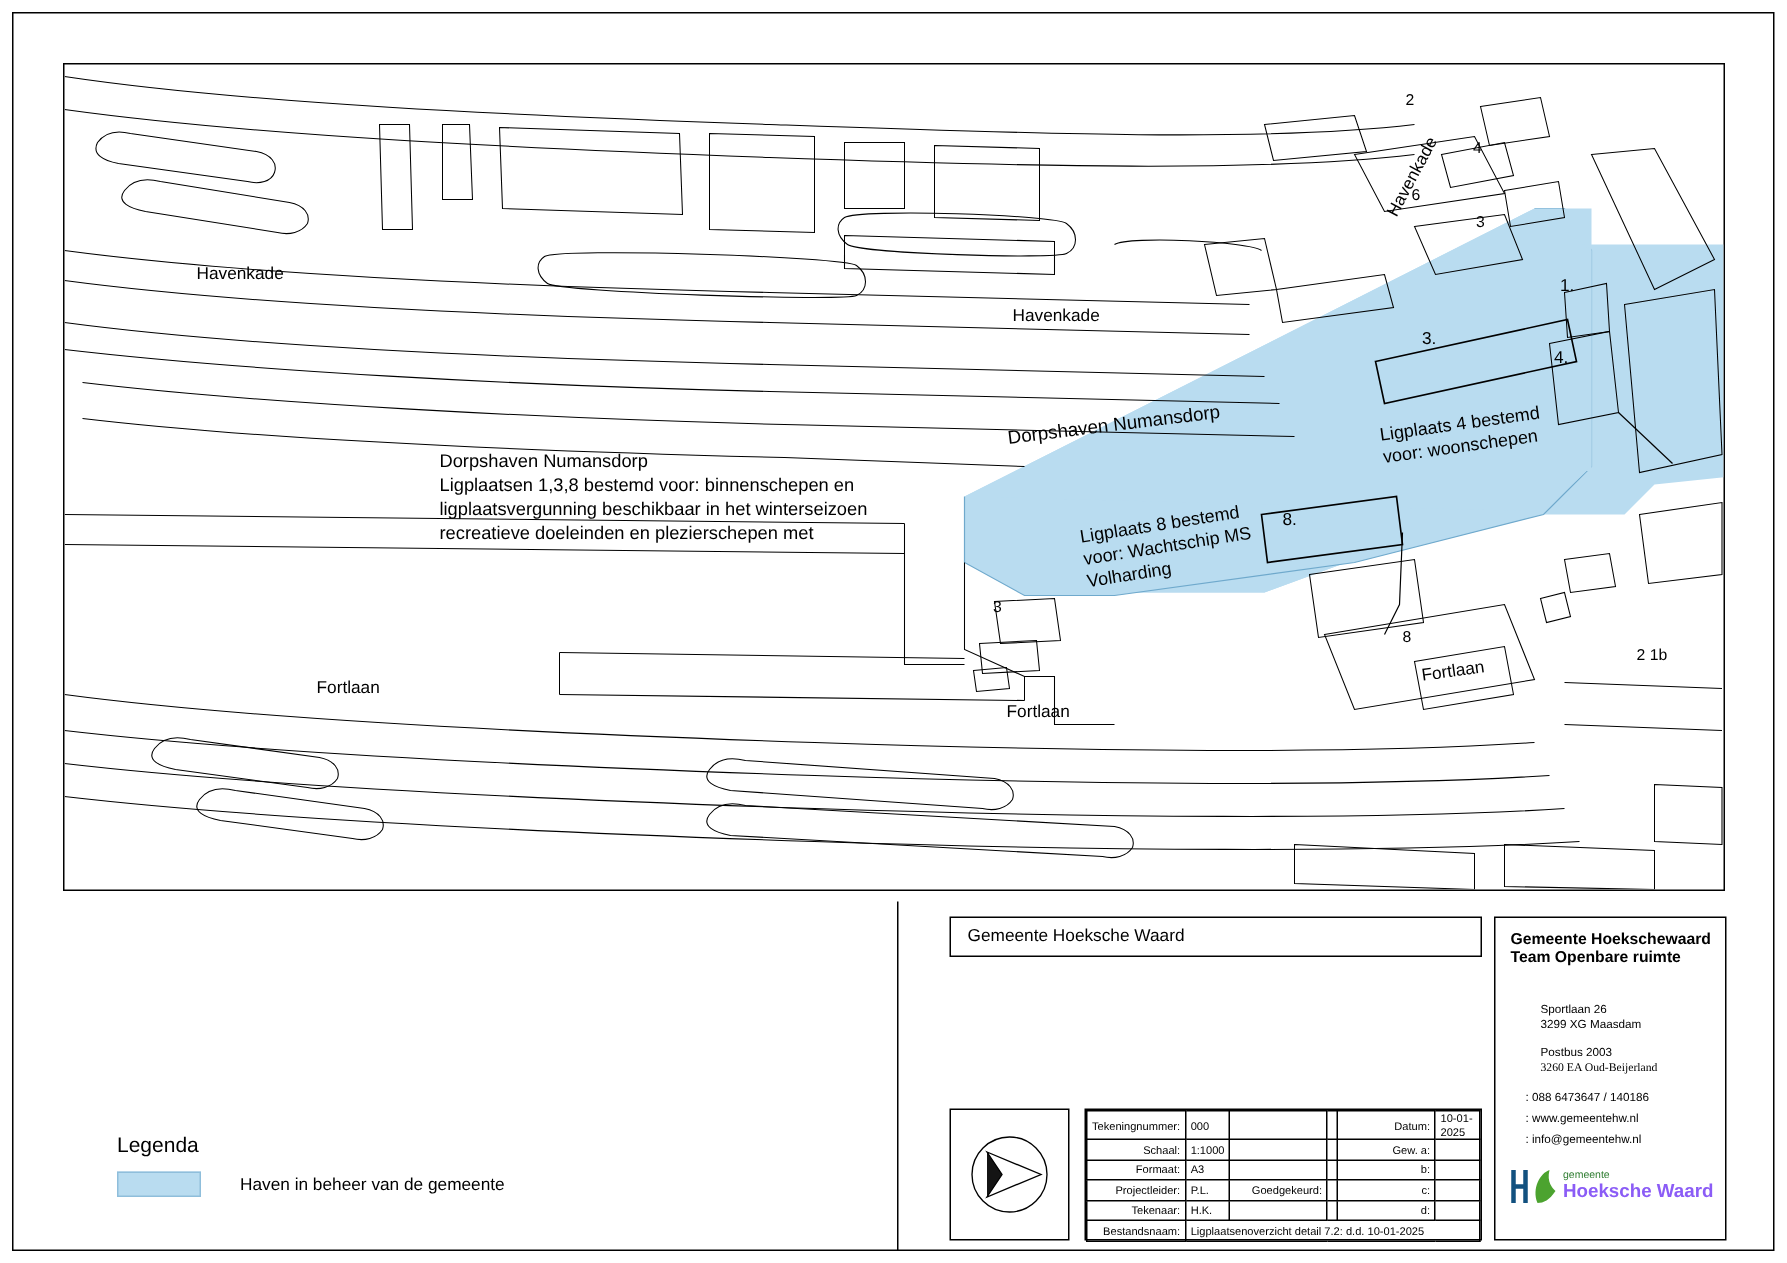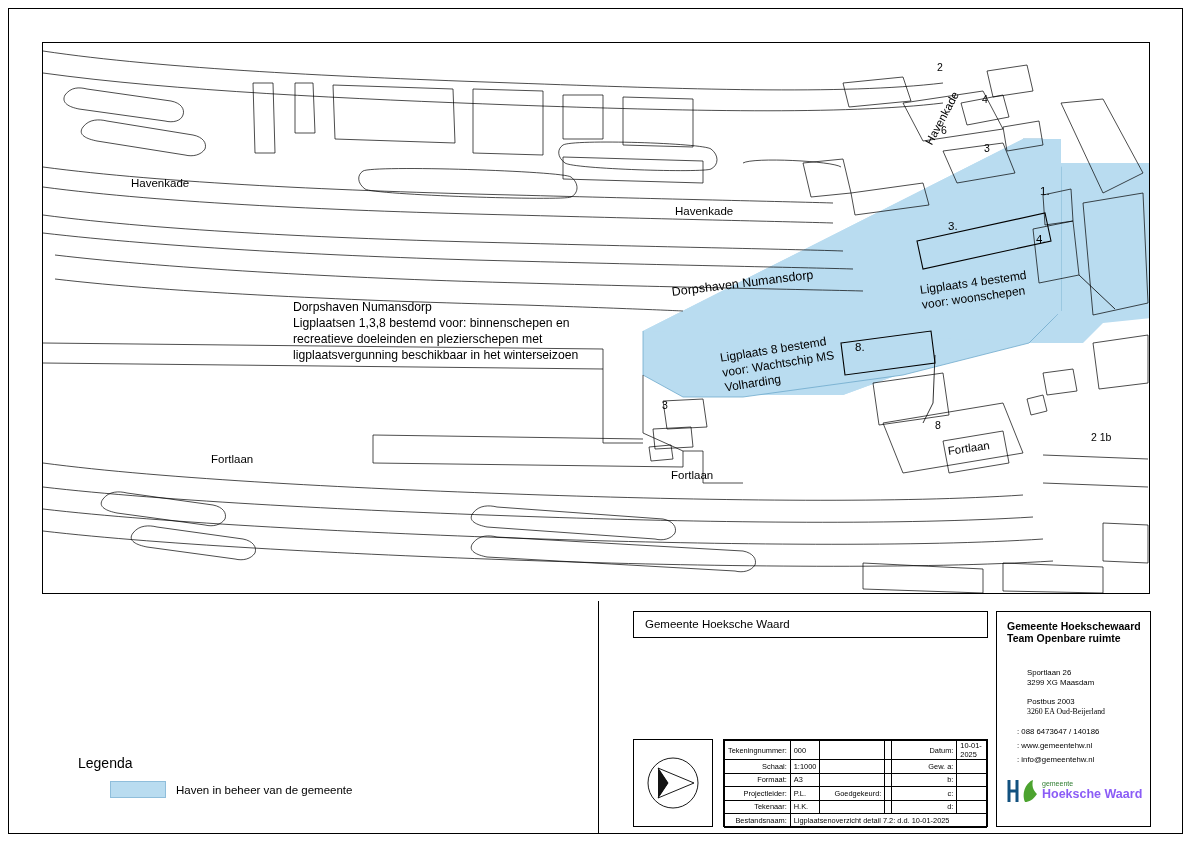--- a/index.html
+++ b/index.html
@@ -11,21 +11,21 @@
   .map-svg{position:absolute;left:0;top:0;}
   .map-label{position:absolute;font-size:11.5px;color:#000;white-space:nowrap;}
   .map-label.big{font-size:12.5px;}
   .road-label{position:absolute;font-size:11.5px;}
   .callout{position:absolute;font-size:12px;line-height:15px;white-space:nowrap;}
   .num{position:absolute;font-size:10.5px;}
   .blockquote{position:absolute;font-size:12.2px;line-height:16px;white-space:nowrap;}
   
   .legend{position:absolute;left:78px;top:755px;}
   .legend-title{font-size:14px;margin-bottom:10px;}
-  .legend-row{display:flex;align-items:center;gap:10px;margin-left:32px;}
+  .legend-row{display:flex;align-items:center;gap:26px;}
   .legend-swatch{width:54px;height:15px;background:#b9dcf0;border:1px solid #8fbedb;}
   .legend-text{font-size:11.5px;}
   
   .tb-top{position:absolute;left:633px;top:611px;width:355px;height:27px;border:1px solid #000;box-sizing:border-box;}
   .tb-top span{position:absolute;left:11px;top:6px;font-size:11.5px;}
   .tb-mid{position:absolute;left:633px;top:648px;width:355px;height:81px;border:1px solid #000;box-sizing:border-box;}
   .tb-mid .l1{position:absolute;left:11px;top:9px;font-size:11.5px;}
   .tb-mid .l2{position:absolute;left:11px;top:25px;font-size:11.5px;}
   .tb-mid .l3{position:absolute;left:58px;top:41px;font-size:11.5px;}
   .tb-mid .l4{position:absolute;left:68px;top:62px;font-size:9.2px;}
@@ -148,22 +148,22 @@
     <div class="road-label" style="left:880px;top:98px;transform:rotate(-62deg);transform-origin:left top;">Havenkade</div>
     <div class="road-label" style="left:168px;top:410px;">Fortlaan</div>
     <div class="road-label" style="left:628px;top:426px;">Fortlaan</div>
     <div class="road-label" style="left:904px;top:402px;transform:rotate(-8deg);transform-origin:left top;">Fortlaan</div>
 
     <div class="map-label big" style="left:628px;top:242px;transform:rotate(-7deg);transform-origin:left top;">Dorpshaven Numansdorp</div>
 
     <div class="blockquote" style="left:250px;top:256px;">
       <div>Dorpshaven Numansdorp</div>
       <div>Ligplaatsen 1,3,8 bestemd voor: binnenschepen en</div>
+      <div>ligplaatsvergunning beschikbaar in het winterseizoen</div>
       <div>recreatieve doeleinden en plezierschepen met</div>
-      <div>ligplaatsvergunning beschikbaar in het winterseizoen</div>
     </div>
 
     <div class="map-label" style="left:997px;top:142px;">1.</div>
     <div class="map-label" style="left:905px;top:177px;">3.</div>
     <div class="map-label" style="left:993px;top:190px;">4.</div>
     <div class="map-label" style="left:812px;top:298px;">8.</div>
 
     <div class="callout" style="left:876px;top:240px;transform:rotate(-8deg);transform-origin:left top;">
       <div>Ligplaats 4 bestemd</div>
       <div>voor: woonschepen</div>

